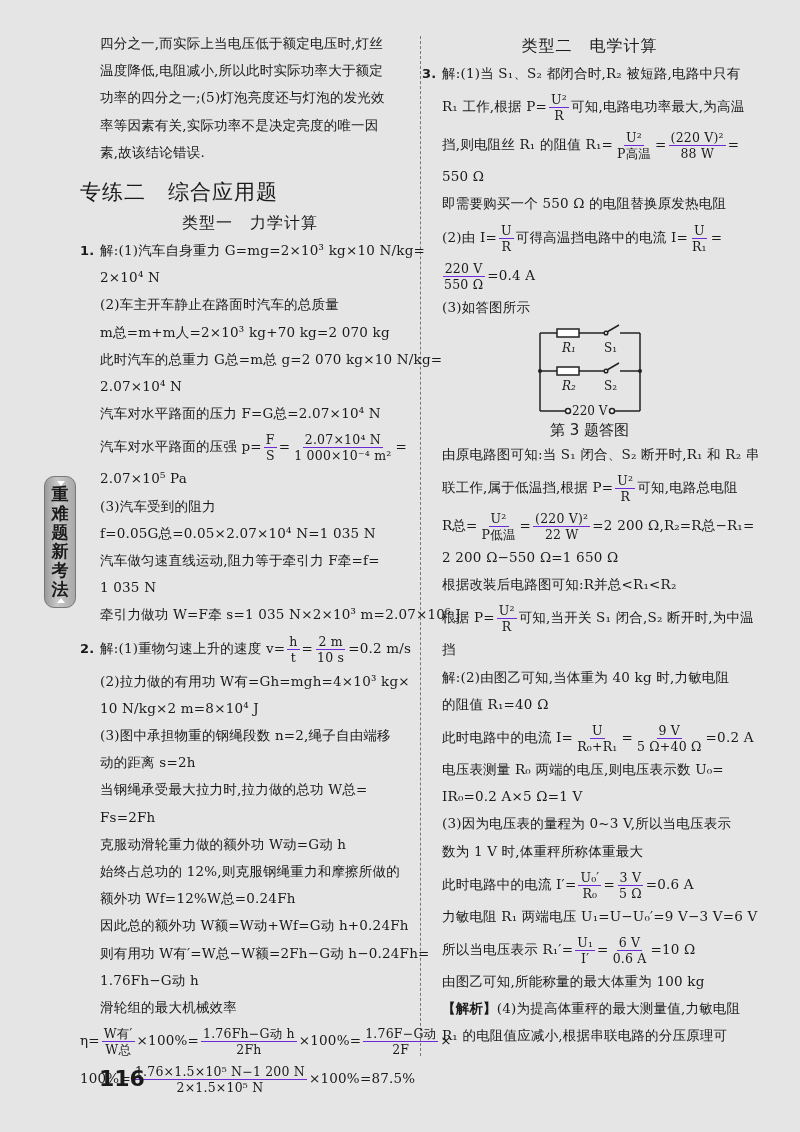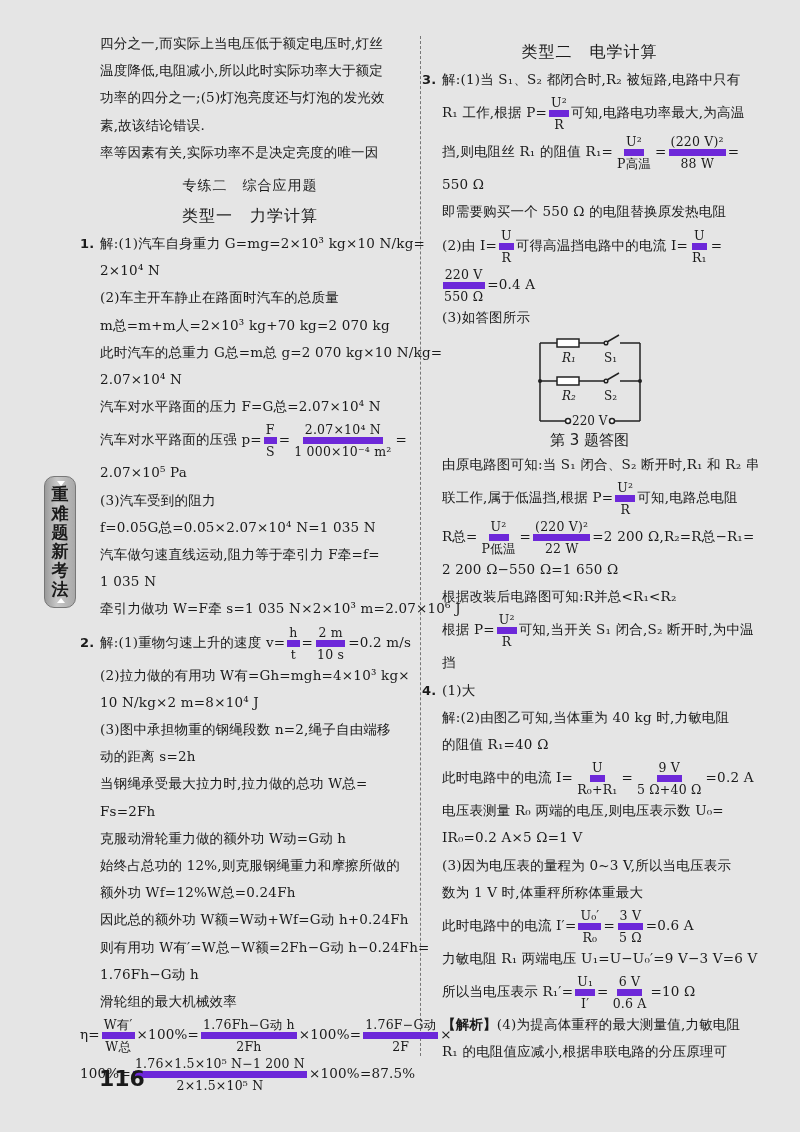--- a/index.html
+++ b/index.html
@@ -11,24 +11,24 @@
   .col { position:absolute; top:30px; }
   .col-left { left:80px; width:340px; }
   .col-right { left:422px; width:335px; }
   .divider {
     position:absolute; left:420px; top:36px; width:0; height:1020px;
     border-left:1px dashed #777;
   }
   .line { font-size:13.5px; line-height:27.2px; white-space:nowrap; letter-spacing:0.2px; }
   .ind { padding-left:20px; }
   .num { display:inline-block; width:20px; font-family:"DejaVu Sans", sans-serif; font-weight:bold; font-size:13px; }
-  .section-title { text-align:center; font-family:"DejaVu Sans", sans-serif; font-size:14px; line-height:30px; margin:4px 0 2px 0; letter-spacing:1px; }
+  .section-title { font-family:"DejaVu Sans", sans-serif; font-size:21px; line-height:30px; margin:11px 0 2px 0; letter-spacing:1px; }
   .sub-title { text-align:center; font-family:"DejaVu Sans", sans-serif; font-size:16px; line-height:28px; letter-spacing:1px; }
   .frac { display:inline-flex; flex-direction:column; align-items:center; vertical-align:middle; line-height:15px; font-size:12.5px; margin:0 2px; }
-  .frac .n { border-bottom:7px solid #6d28d9; padding:0 2px; }
+  .frac .n { border-bottom:1px solid #6d28d9; padding:0 2px; }
   .frac .d { padding:0 2px; }
   .tall { line-height:38px; }
   .sidebar-tab {
     position:absolute; left:44px; top:476px; width:30px; height:130px;
     background:linear-gradient(90deg,#9a9a9a,#c8c8c8 40%,#a8a8a8);
     border-radius:10px 10px 10px 10px; border:1px solid #777;
     display:flex; flex-direction:column; align-items:center; justify-content:center;
   }
   .sidebar-tab span { font-family:"DejaVu Sans", sans-serif; font-weight:bold; font-size:17px; line-height:19px; color:#1a1a1a; }
   .tab-arrow { position:absolute; left:12px; width:0; height:0; border-left:4px solid transparent; border-right:4px solid transparent; }
@@ -43,22 +43,22 @@
 <body>
 
 <div class="page">
 
   <div class="divider"></div>
 
   <div class="col col-left">
     <div class="line ind">四分之一,而实际上当电压低于额定电压时,灯丝</div>
     <div class="line ind">温度降低,电阻减小,所以此时实际功率大于额定</div>
     <div class="line ind">功率的四分之一;(5)灯泡亮度还与灯泡的发光效</div>
+    <div class="line ind">率等因素有关,实际功率不是决定亮度的唯一因</div>
     <div class="line ind">素,故该结论错误.</div>
-    <div class="line ind">率等因素有关,实际功率不是决定亮度的唯一因</div>
 
     <div class="section-title">专练二　综合应用题</div>
     <div class="sub-title">类型一　力学计算</div>
 
     <div class="line"><span class="num">1.</span><span>解:(1)汽车自身重力 G=mg=2×10³ kg×10 N/kg=</span></div>
     <div class="line ind">2×10⁴ N</div>
     <div class="line ind">(2)车主开车静止在路面时汽车的总质量</div>
     <div class="line ind">m总=m+m人=2×10³ kg+70 kg=2 070 kg</div>
     <div class="line ind">此时汽车的总重力 G总=m总 g=2 070 kg×10 N/kg=</div>
     <div class="line ind">2.07×10⁴ N</div>
@@ -113,21 +113,21 @@
     </div>
     <div class="line tall">
       <span>100%=</span><span class="frac">
           <span class="n">1.76×1.5×10⁵ N−1 200 N</span>
           <span class="d">2×1.5×10⁵ N</span>
         </span><span>×100%=87.5%</span>
     </div>
   </div>
 
   <div class="col col-right">
-    <div class="sub-title" style="margin-top:8px;">类型二　电学计算</div>
+    <div class="sub-title" style="margin-top:2px;">类型二　电学计算</div>
 
     <div class="line"><span class="num">3.</span><span>解:(1)当 S₁、S₂ 都闭合时,R₂ 被短路,电路中只有</span></div>
     <div class="line ind tall"><span>R₁ 工作,根据 P=</span><span class="frac">
           <span class="n">U²</span>
           <span class="d">R</span>
         </span><span>可知,电路电功率最大,为高温</span></div>
     <div class="line ind tall"><span>挡,则电阻丝 R₁ 的阻值 R₁=</span><span class="frac">
           <span class="n">U²</span>
           <span class="d">P高温</span>
         </span>=<span class="frac">
@@ -199,21 +199,20 @@
           <span class="d">22 W</span>
         </span><span>=2 200 Ω,R₂=R总−R₁=</span></div>
     <div class="line ind">2 200 Ω−550 Ω=1 650 Ω</div>
     <div class="line ind">根据改装后电路图可知:R并总&lt;R₁&lt;R₂</div>
     <div class="line ind tall"><span>根据 P=</span><span class="frac">
           <span class="n">U²</span>
           <span class="d">R</span>
         </span><span>可知,当开关 S₁ 闭合,S₂ 断开时,为中温</span></div>
     <div class="line ind">挡</div>
 
-    <div class="line"><span class="num">4.</span><span>(1)大</span></div>
     <div class="line ind">解:(2)由图乙可知,当体重为 40 kg 时,力敏电阻</div>
     <div class="line ind">的阻值 R₁=40 Ω</div>
     <div class="line ind tall"><span>此时电路中的电流 I=</span><span class="frac">
           <span class="n">U</span>
           <span class="d">R₀+R₁</span>
         </span>=<span class="frac">
           <span class="n">9 V</span>
           <span class="d">5 Ω+40 Ω</span>
         </span><span>=0.2 A</span></div>
     <div class="line ind">电压表测量 R₀ 两端的电压,则电压表示数 U₀=</div>
@@ -228,20 +227,21 @@
           <span class="d">5 Ω</span>
         </span><span>=0.6 A</span></div>
     <div class="line ind">力敏电阻 R₁ 两端电压 U₁=U−U₀′=9 V−3 V=6 V</div>
     <div class="line ind tall"><span>所以当电压表示 R₁′=</span><span class="frac">
           <span class="n">U₁</span>
           <span class="d">I′</span>
         </span>=<span class="frac">
           <span class="n">6 V</span>
           <span class="d">0.6 A</span>
         </span><span>=10 Ω</span></div>
+    <div class="line ind">由图乙可知,所能称量的最大体重为 100 kg</div>
     <div class="line ind"><b>【解析】</b><span>(4)为提高体重秤的最大测量值,力敏电阻</span></div>
     <div class="line ind">R₁ 的电阻值应减小,根据串联电路的分压原理可</div>
   </div>
 
   <div class="sidebar-tab">
     <div class="tab-arrow top"></div>
     <span>重</span>
     <span>难</span>
     <span>题</span>
     <span>新</span>

